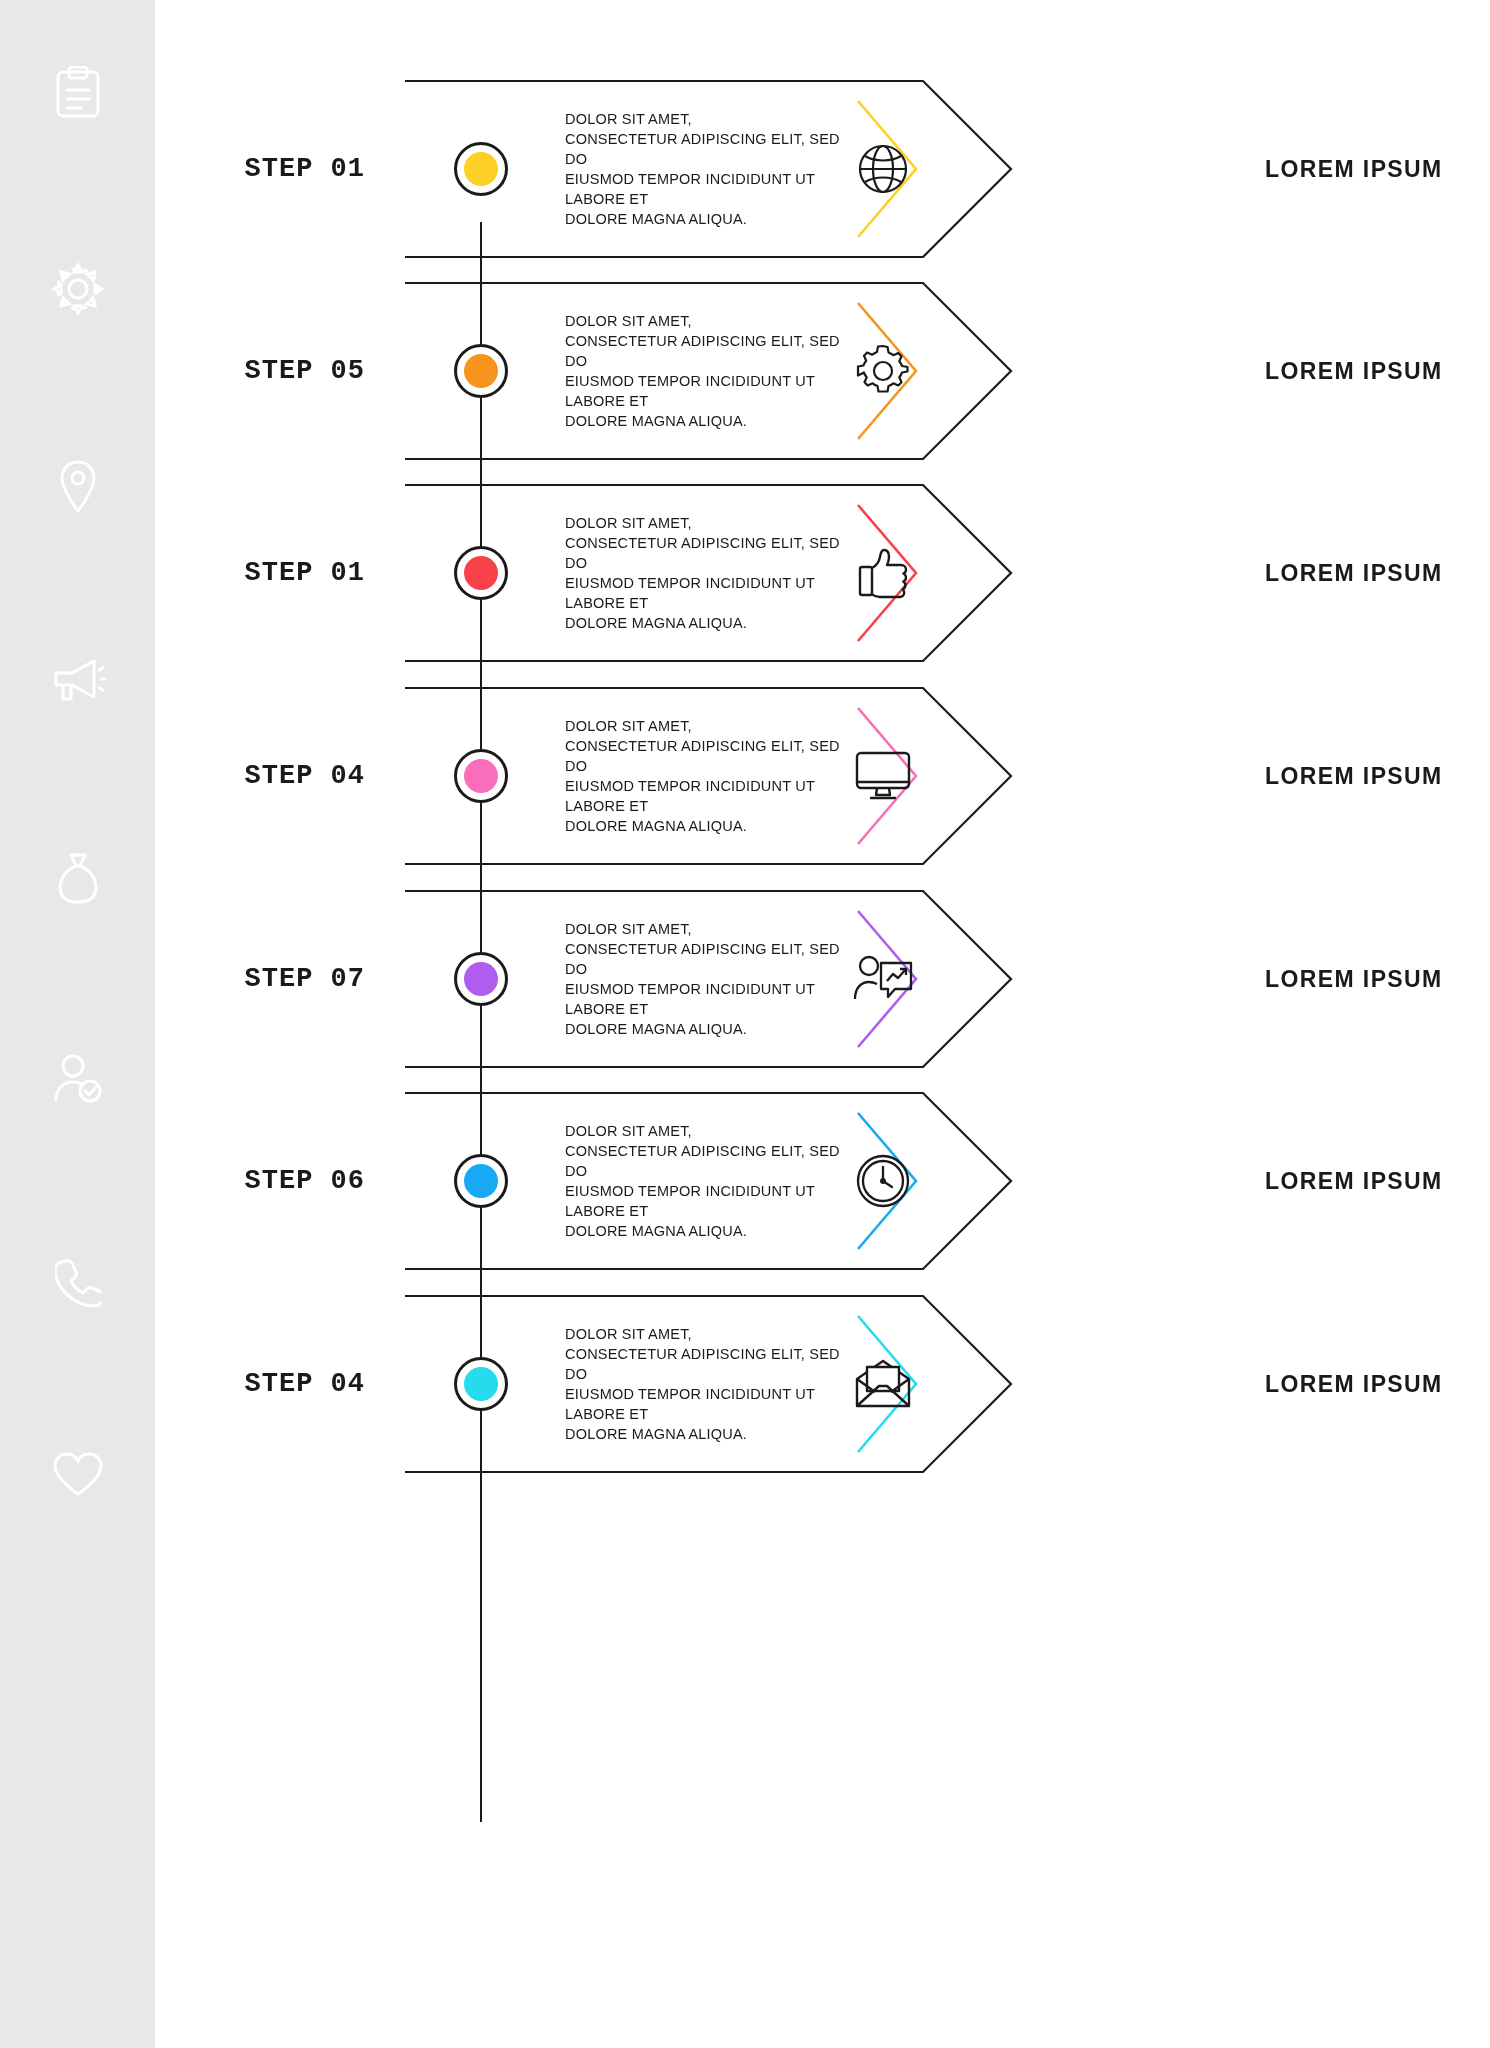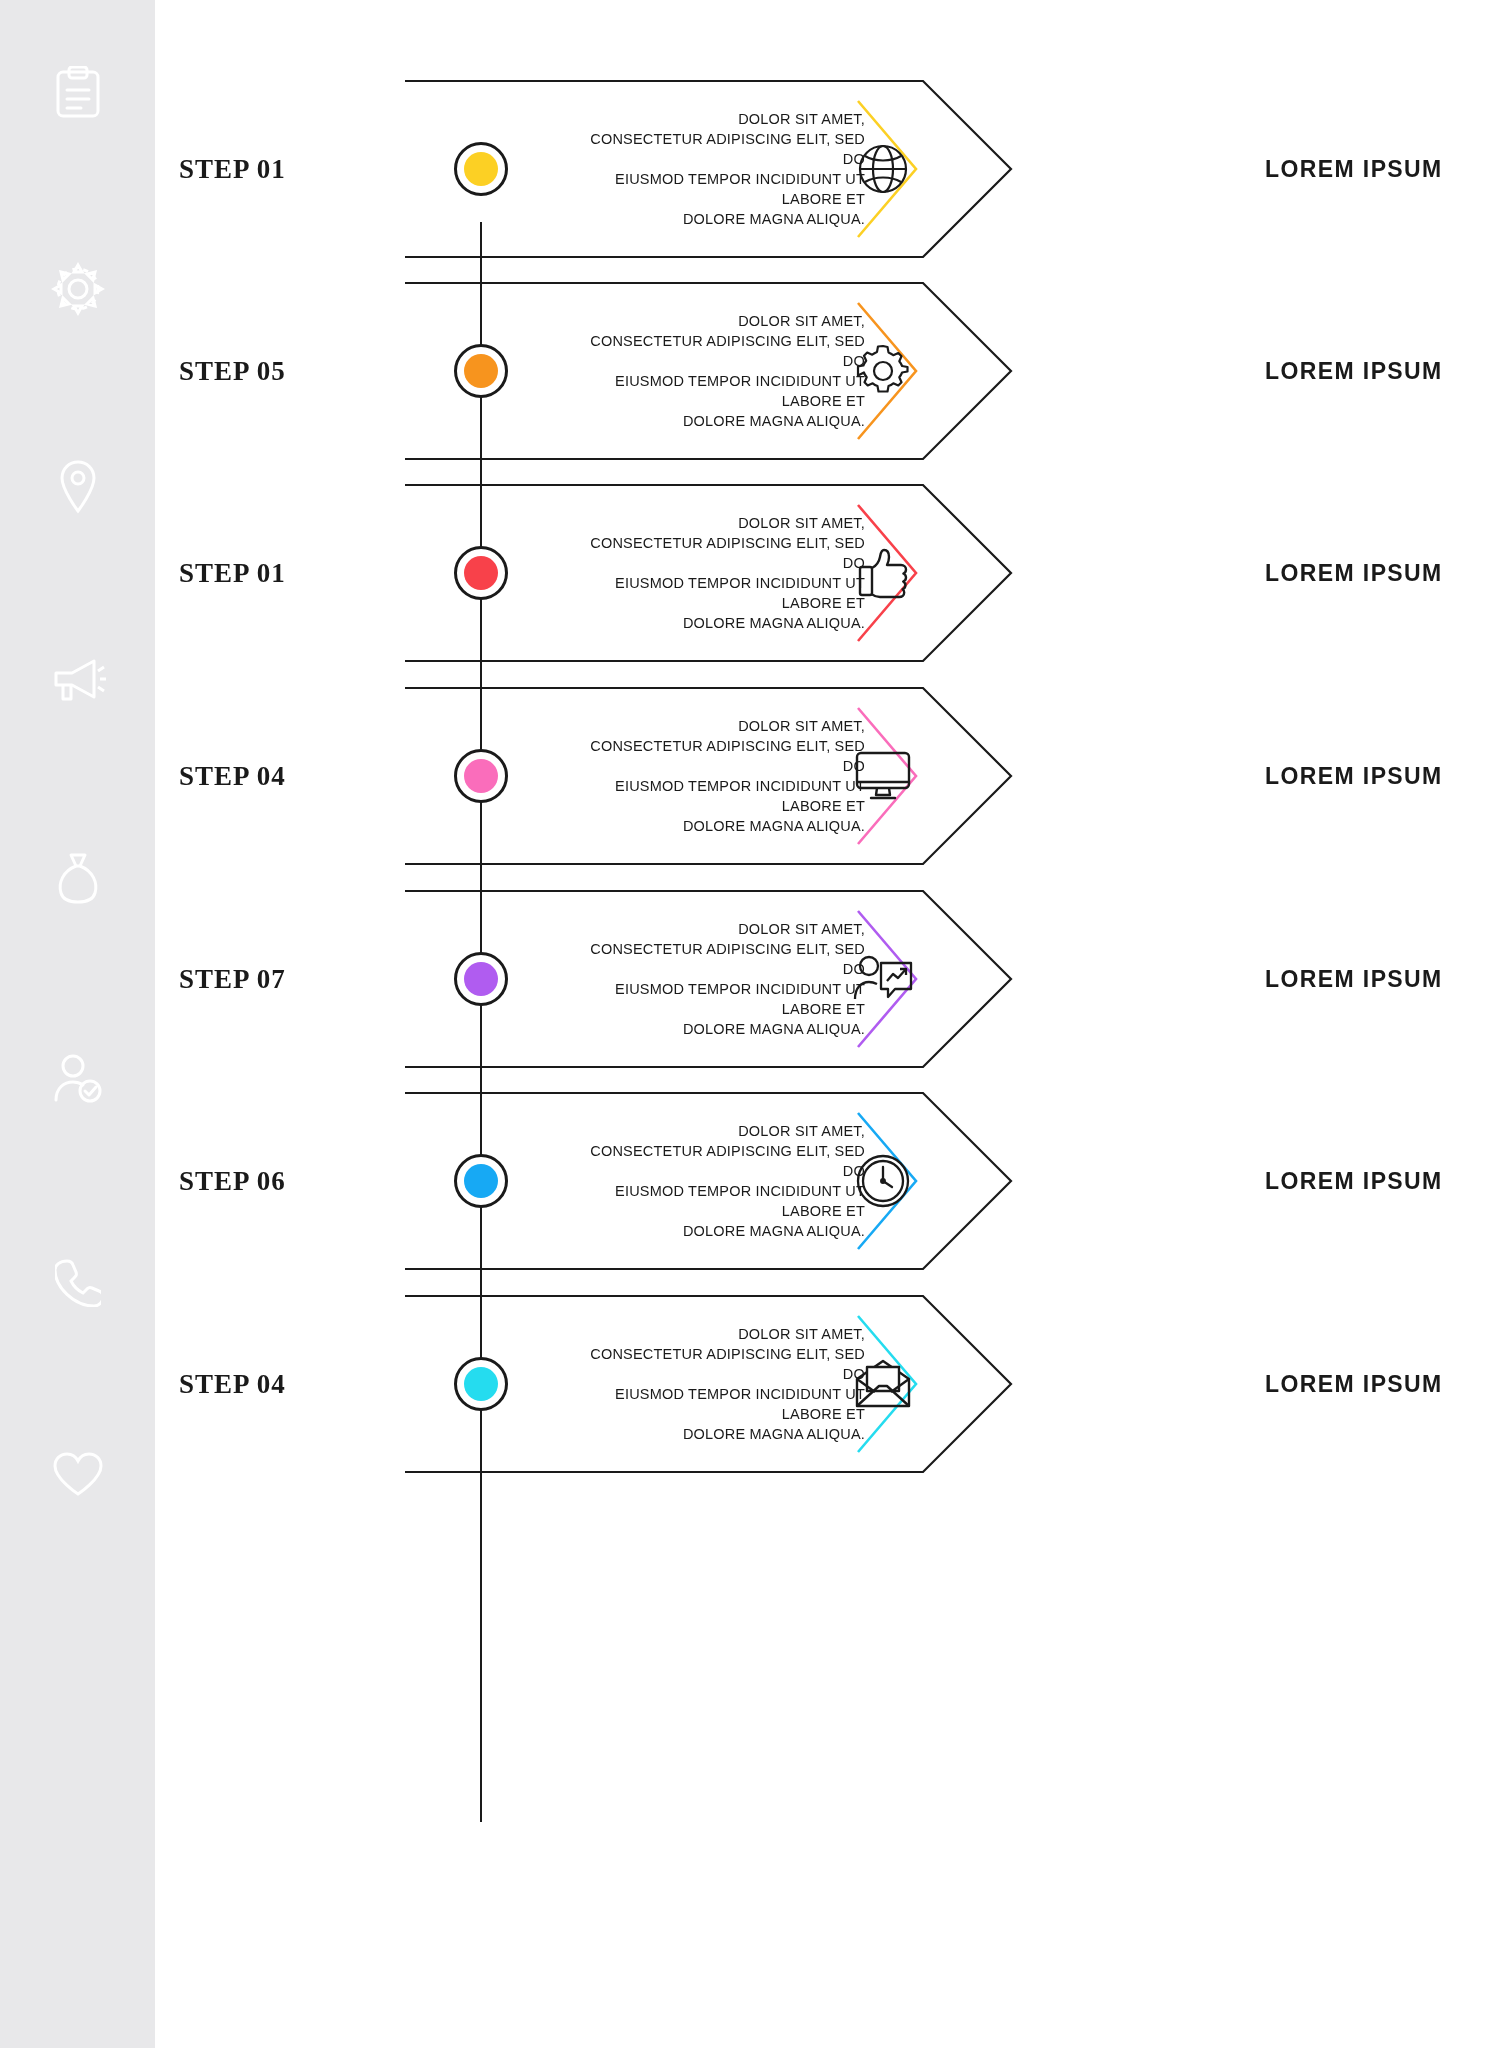--- a/index.html
+++ b/index.html
@@ -21,38 +21,38 @@
   }
   #sidebar .rail-icon svg{display:block;}
   
   #board{position:absolute;left:155px;top:0;width:1335px;height:2048px;}
   .spine{
     position:absolute;left:325px;top:222px;width:2px;height:1600px;
     background:#1a1a1a;
   }
   .row{position:absolute;left:0;width:1335px;height:0;}
   .step-label{
-    position:absolute;left:24px;width:180px;text-align:left;
+    position:absolute;left:30px;width:180px;text-align:right;
     font-size:27px;font-weight:bold;letter-spacing:1px;color:#1a1a1a;
     transform:translateY(-50%);
-    font-family:Liberation Serif, serif;
+    font-family:Liberation Mono, monospace;
   }
   .bullet{
     position:absolute;left:299px;width:54px;height:54px;border-radius:50%;
     background:#fff;border:3px solid #1a1a1a;transform:translateY(-50%);
     box-sizing:border-box;
   }
   .bullet i{
     position:absolute;left:7px;top:7px;width:34px;height:34px;border-radius:50%;
     display:block;
   }
   .arrowwrap{position:absolute;left:248px;transform:translateY(-50%);}
   .arrowwrap svg{display:block;}
   .desc{
-    position:absolute;width:300px;text-align:right;
+    position:absolute;width:300px;text-align:left;
     font-size:14.5px;line-height:20px;color:#1a1a1a;letter-spacing:.2px;
     text-transform:uppercase;
     transform:translateY(-50%);
   }
   .glyph{position:absolute;transform:translate(-50%,-50%);}
   .glyph svg{display:block;}
   .right-label{
     position:absolute;left:1110px;width:260px;text-align:left;
     font-size:23px;font-weight:bold;letter-spacing:1.4px;color:#1a1a1a;
     transform:translateY(-50%);

